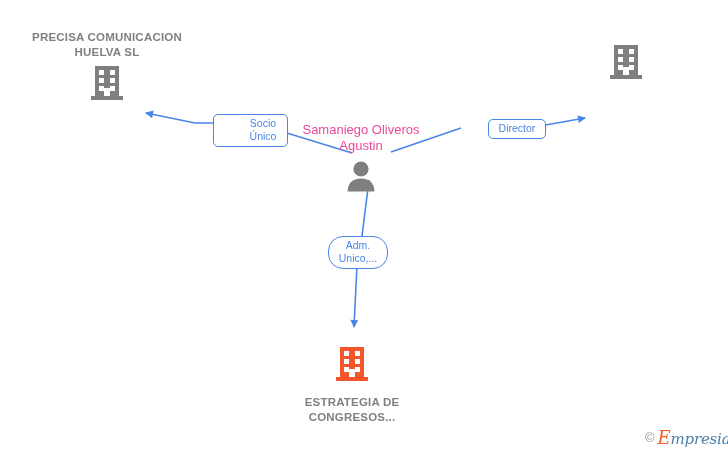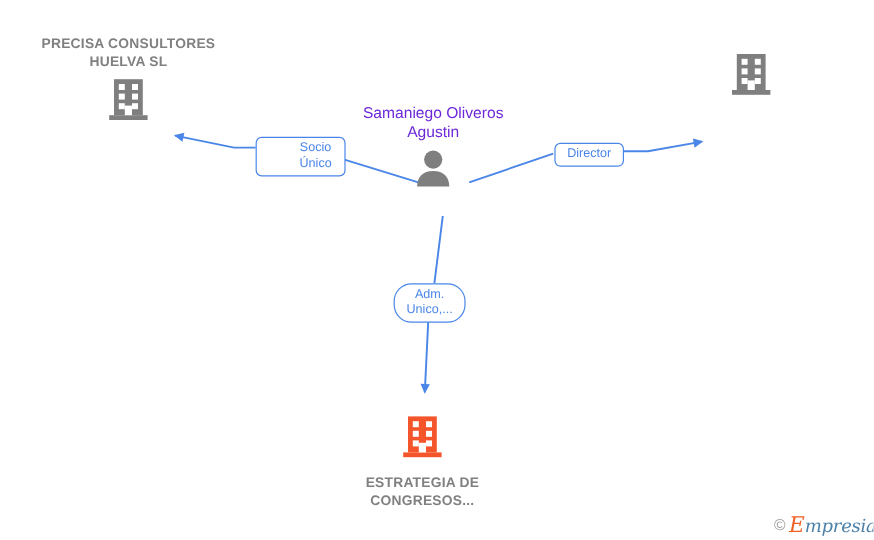--- a/index.html
+++ b/index.html
@@ -38,22 +38,23 @@
     font-weight: bold;
     color: #808080;
     text-align: center;
     line-height: 14.5px;
     letter-spacing: .2px;
   }
   .node-label.person {
     font-weight: normal;
     font-size: 13px;
     line-height: 16px;
-    color: #6d28d9;
+    color: #ec4899;
     letter-spacing: 0;
+    margin-top: 36px;
   }
   .node-icon {
     display: block;
   }
 
   
   #node-precisa       { left: 32px;  top: 30px;  }
   #node-gesto         { left: 551px; top: 38px;  }
   #node-person        { left: 286px; top: 86px;  }
   #node-estrategia    { left: 277px; top: 346px; }
@@ -69,21 +70,21 @@
     border: 1px solid #4a86e8;
     border-radius: 5px;
     color: #4a86e8;
     font-size: 10.5px;
     line-height: 13px;
     text-align: center;
     padding: 2px 6px 3px 6px;
     white-space: pre-line;
   }
   #label-socio     { left: 213px; top: 114px; width: 75px; padding-left: 31px; }
-  #label-director  { left: 462px; top: 119px; width: 58px; text-align: center; }
+  #label-director  { left: 488px; top: 119px; width: 58px; text-align: center; }
   #label-adm       { left: 328px; top: 236px; width: 60px; border-radius: 15px; }
 
   
   #watermark {
     position: absolute;
     left: 645px;
     top: 427px;
     display: flex;
     align-items: center;
     gap: 3px;
@@ -130,21 +131,21 @@
     </g>
 
     <g>
       <path d="M 369 180 L 362 236" stroke="#4a86e8" stroke-width="1.6" fill="none"></path>
       <path d="M 357 265 L 354 327" stroke="#4a86e8" stroke-width="1.6" fill="none" marker-end="url(#arrow-generic)"></path>
     </g>
   </svg>
 
   <div class="node" id="node-precisa">
     <div class="node-label">PRECISA
-CONSULTORES
+COMUNICACION
 HUELVA SL</div>
     <div class="gap-top"></div>
     <span class="node-icon">
       <svg width="34" height="38" viewBox="0 0 34 38">
         <rect x="5" y="1" width="24" height="30" fill="#7f7f7f"></rect>
         <rect x="1" y="31" width="32" height="4" fill="#7f7f7f"></rect>
         <rect x="9" y="5" width="5" height="5" fill="#ffffff"></rect>
         <rect x="20" y="5" width="5" height="5" fill="#ffffff"></rect>
         <rect x="9" y="13" width="5" height="5" fill="#ffffff"></rect>
         <rect x="20" y="13" width="5" height="5" fill="#ffffff"></rect>

